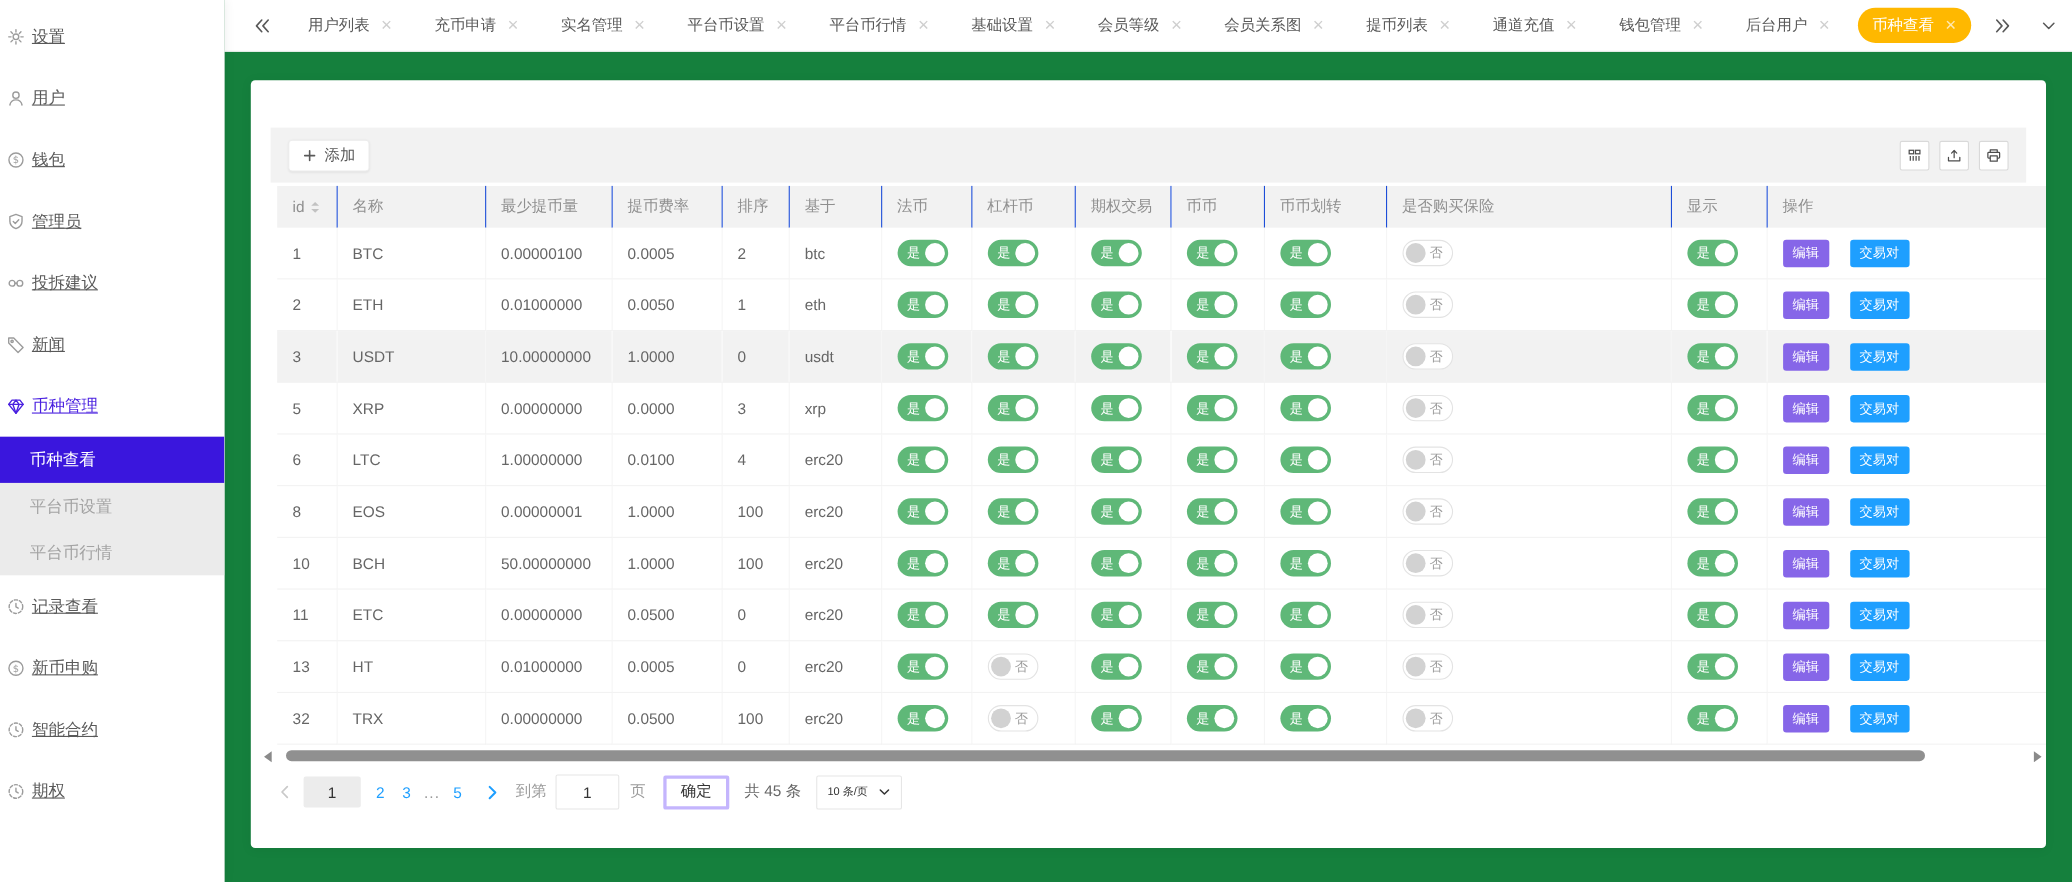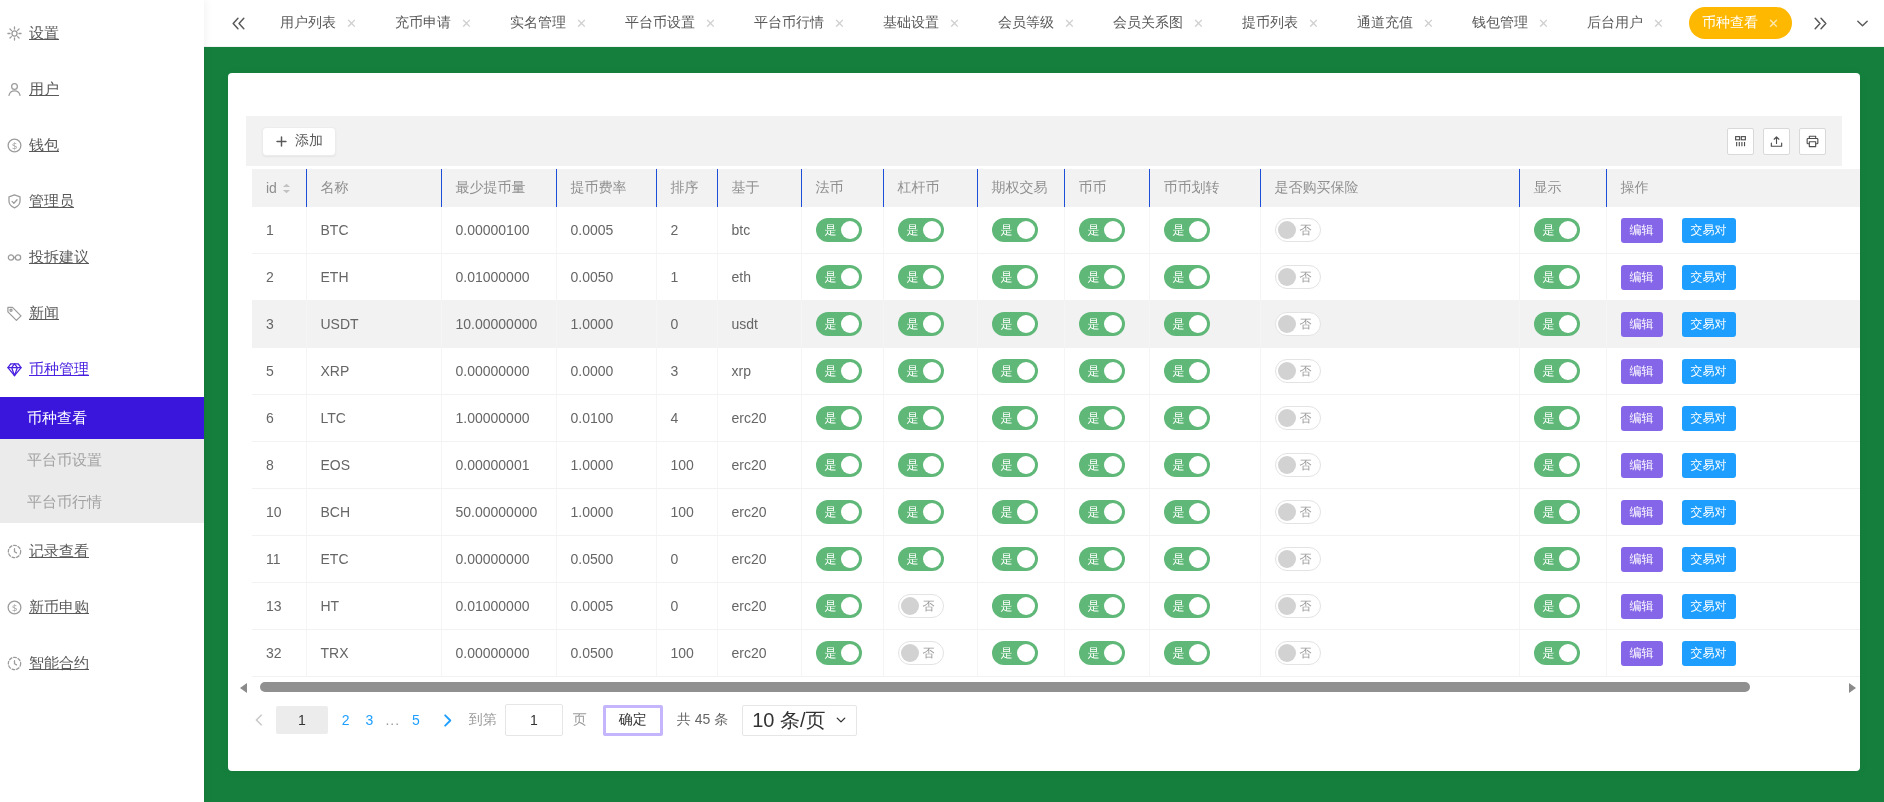--- a/index.html
+++ b/index.html
@@ -77,21 +77,21 @@
   .pg-prev{color:#c9c9c9;display:flex;margin-right:10px;cursor:default;}
   .pg-cur{background:#ececec;border-radius:2px;height:28px;line-height:28px;padding:0 22px;color:#333;margin-right:6px;}
   .pg-num{color:var(--blue);margin:0 8px;cursor:pointer;}
   .pg-dots{color:#999;margin:0 4px;letter-spacing:1px;}
   .pg-next{color:var(--blue);display:flex;margin:0 14px 0 12px;cursor:pointer;}
   .pg-goto{color:#9b9b9b;margin-right:8px;}
   .pg-input{width:52px;height:28px;border:1px solid #e6e6e6;border-radius:2px;text-align:center;font-size:14px;color:#333;margin-right:10px;font-family:inherit;}
   .pg-unit{color:#9b9b9b;margin-right:16px;}
   .pg-confirm{height:31px;border:3px solid #c4b5fd;background:#fff;border-radius:2px;padding:0 13px;font-size:14px;color:#333;margin-right:14px;cursor:pointer;font-family:inherit;}
   .pg-total{margin-right:14px;color:#666;}
-  .pg-size{height:31px;border:1px solid #e6e6e6;border-radius:2px;background:#fff;display:inline-flex;align-items:center;gap:9px;padding:0 9px;font-size:20px;color:#333;cursor:pointer;box-sizing:border-box;}
+  .pg-size{height:31px;border:1px solid #e6e6e6;border-radius:2px;background:#fff;display:inline-flex;align-items:center;gap:9px;padding:0 9px;font-size:10px;color:#333;cursor:pointer;box-sizing:border-box;}
   svg{display:block;}
 </style>
 </head>
 <body style="--primary: #3A16DD; --accent: #4A21E0; --tabyellow: #FFB800; --green: #5FB878; --purple: #8666E8; --blue: #1E9FFF;">
 
 <div class="app">
 
   <div class="sidebar">
     <div>
         <div class="side-item">
@@ -182,20 +182,29 @@
           <span class="milab">新币申购</span>
         </div>
         <div class="side-item">
           <span class="mi">
             <svg width="17" height="17" viewBox="0 0 16 16" fill="none" stroke="currentColor" stroke-width="1.2" stroke-linecap="round" stroke-linejoin="round">
               <circle cx="8" cy="8" r="5.8" stroke-dasharray="2.6 1.7"></circle>
               <path d="M8 5.3v2.9l1.9 1.1"></path>
             </svg>
           </span>
           <span class="milab">智能合约</span>
+        </div>
+        <div class="side-item">
+          <span class="mi">
+            <svg width="17" height="17" viewBox="0 0 16 16" fill="none" stroke="currentColor" stroke-width="1.2" stroke-linecap="round" stroke-linejoin="round">
+              <circle cx="8" cy="8" r="5.8" stroke-dasharray="2.6 1.7"></circle>
+              <path d="M8 5.3v2.9l1.9 1.1"></path>
+            </svg>
+          </span>
+          <span class="milab">期权</span>
         </div>
       </div>
   </div>
 
   <div class="main">
 
     <div class="tabbar">
       <span class="tab-nav">
         <svg width="17" height="17" viewBox="0 0 16 16" fill="none" stroke="currentColor" stroke-width="1.4" stroke-linecap="round" stroke-linejoin="round">
             <path d="M7.5 3L3 8l4.5 5M13 3L8.5 8l4.5 5"></path>

